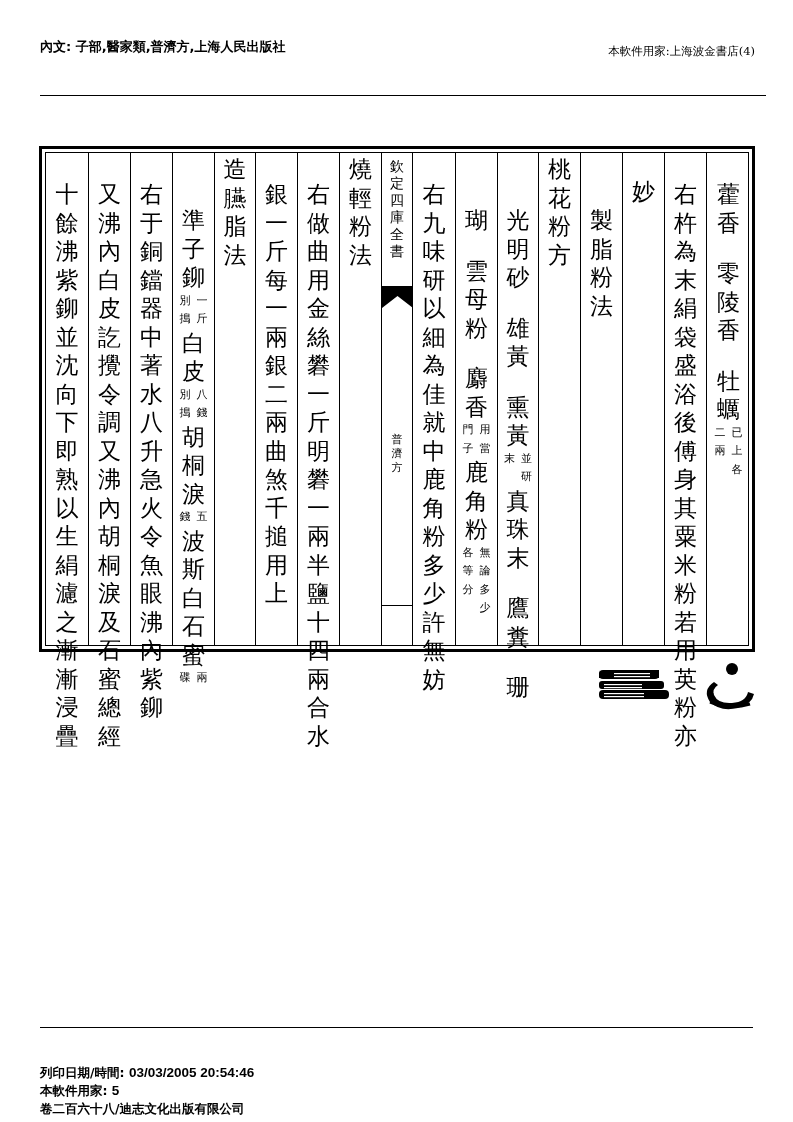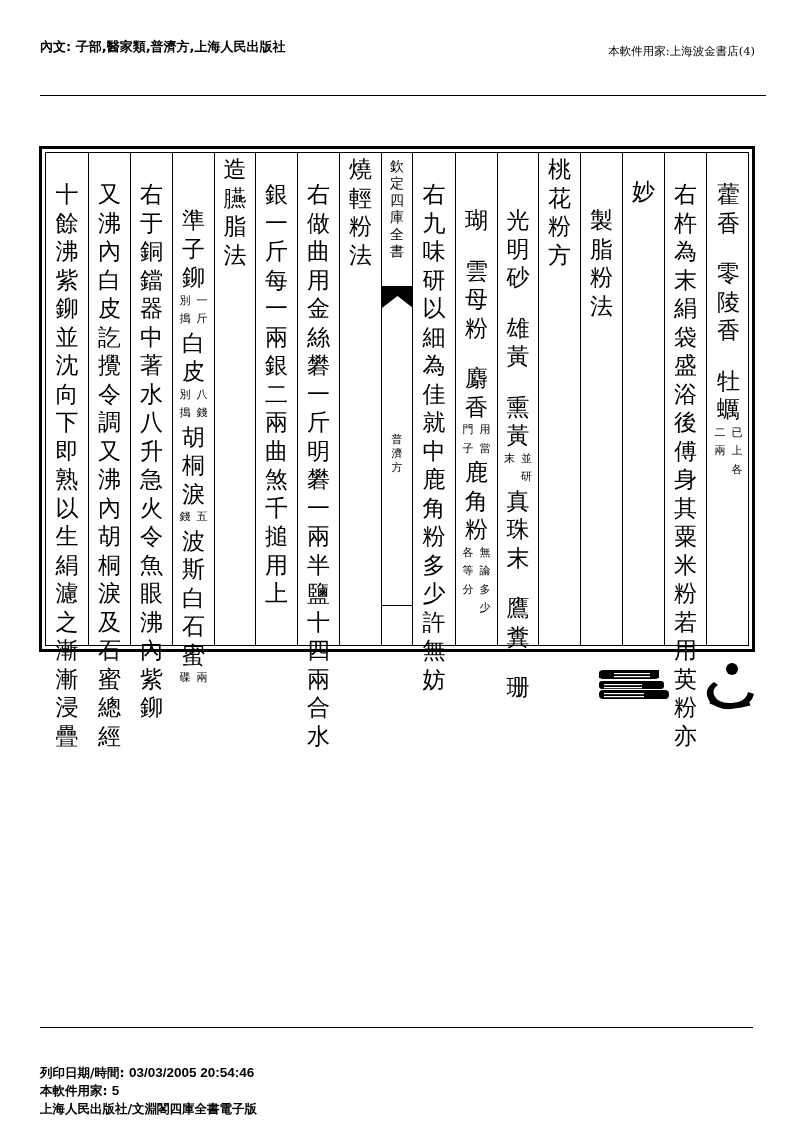--- a/index.html
+++ b/index.html
@@ -434,14 +434,14 @@
 <div class="ftr-line"></div>
 <div class="ftr">
   <div>
     <span>列印日期/時間:</span>
     <span class="num">03/03/2005 20:54:46</span>
   </div>
   <div>
     <span>本軟件用家:</span>
     <span class="num">5</span>
   </div>
-  <div>上海人民出版社/文淵閣四庫全書電子版</div>
+  <div>卷二百六十八/迪志文化出版有限公司</div>
 </div>
 
 </body></html>

